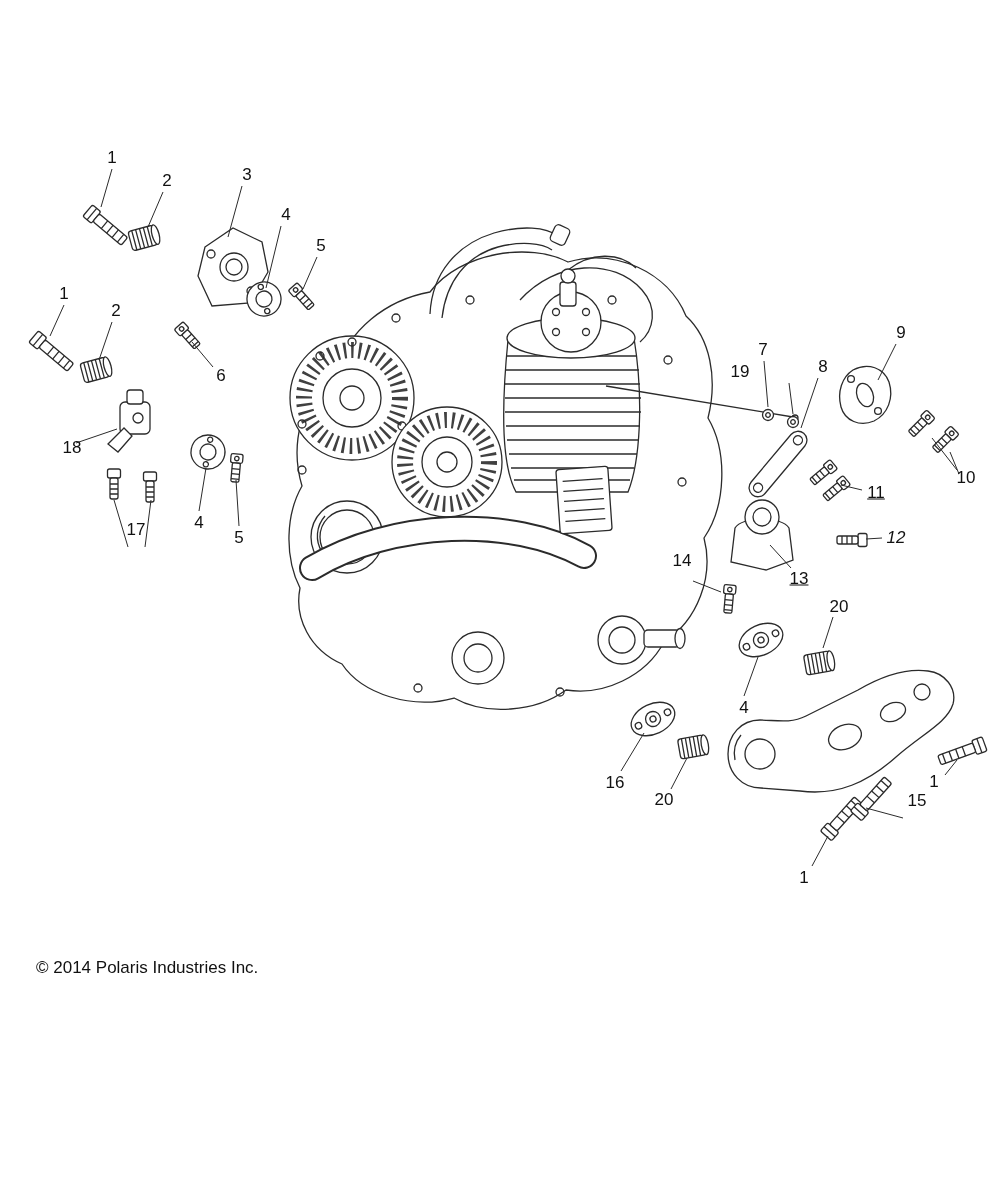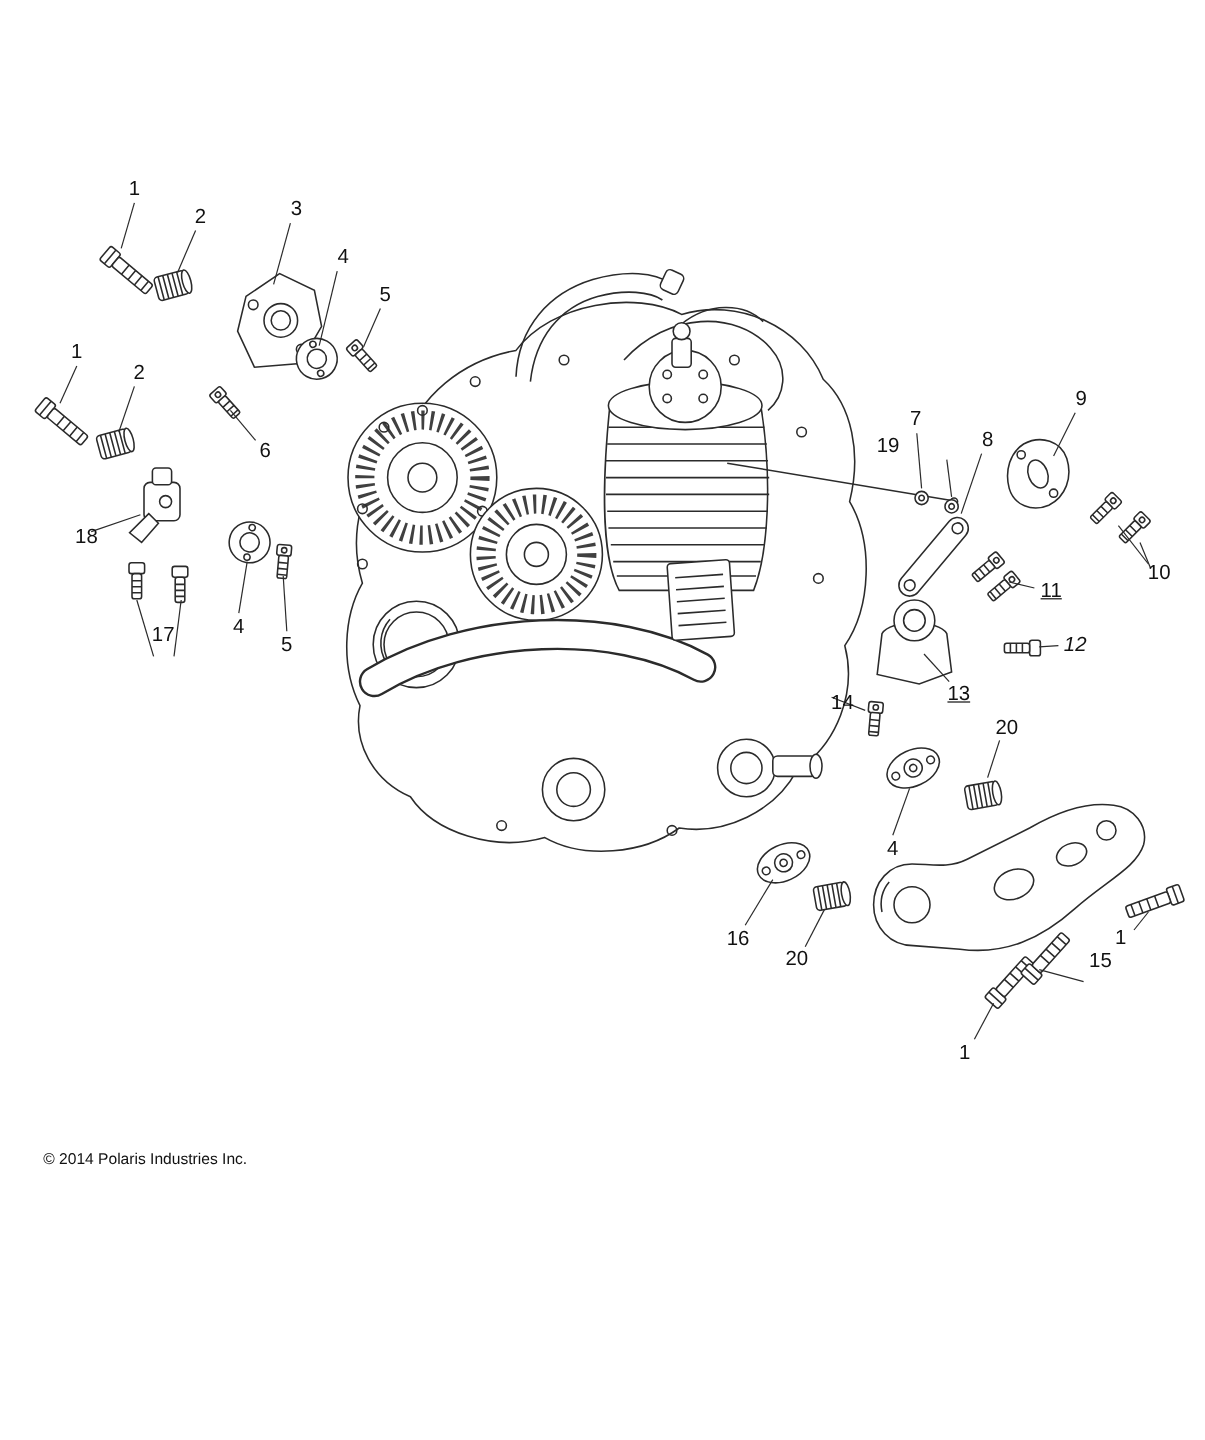--- a/index.html
+++ b/index.html
@@ -12,21 +12,21 @@
     font-size:17px;
     color:#111;
     line-height:1;
     white-space:nowrap;
     user-select:none;
   }
   .copyright{
     position:absolute;
     left:36px;
     top:958px;
-    font-size:13px;
+    font-size:17px;
     color:#111;
   }
   .ln{fill:none;stroke:#2b2b2b;stroke-width:1.3;}
   .pf{fill:#ffffff;stroke:#2b2b2b;stroke-width:1.3;}
   .fins{fill:none;stroke:#2b2b2b;stroke-width:16;stroke-dasharray:2.5,5;opacity:.9;}
   .tube-outer{stroke:#2b2b2b;stroke-width:26;fill:none;stroke-linecap:round;}
   .tube-inner{stroke:#ffffff;stroke-width:22;fill:none;stroke-linecap:round;}
   .leader{fill:none;stroke:#2b2b2b;stroke-width:1;}
 </style>
 </head>
@@ -272,21 +272,21 @@
       <div class="callout" style="left: 239px; top: 537px;">5</div>
       <div class="callout" style="left: 136px; top: 529px;">17</div>
       <div class="callout" style="left: 763px; top: 349px;">7</div>
       <div class="callout" style="left: 740px; top: 371px;">19</div>
       <div class="callout" style="left: 823px; top: 366px;">8</div>
       <div class="callout" style="left: 901px; top: 332px;">9</div>
       <div class="callout" style="left: 966px; top: 477px;">10</div>
       <div class="callout" style="left: 876px; top: 492px; text-decoration: underline;">11</div>
       <div class="callout" style="left: 896px; top: 537px; font-style: italic;">12</div>
       <div class="callout" style="left: 799px; top: 578px; text-decoration: underline;">13</div>
-      <div class="callout" style="left: 682px; top: 585px; margin-left: 20px;">14</div>
+      <div class="callout" style="left: 682px; top: 560px;">14</div>
       <div class="callout" style="left: 839px; top: 606px;">20</div>
       <div class="callout" style="left: 744px; top: 707px;">4</div>
       <div class="callout" style="left: 615px; top: 782px;">16</div>
       <div class="callout" style="left: 664px; top: 799px;">20</div>
       <div class="callout" style="left: 934px; top: 781px;">1</div>
       <div class="callout" style="left: 917px; top: 800px;">15</div>
       <div class="callout" style="left: 804px; top: 877px;">1</div>
     </div>
 
   <div class="copyright">© 2014 Polaris Industries Inc.</div>

